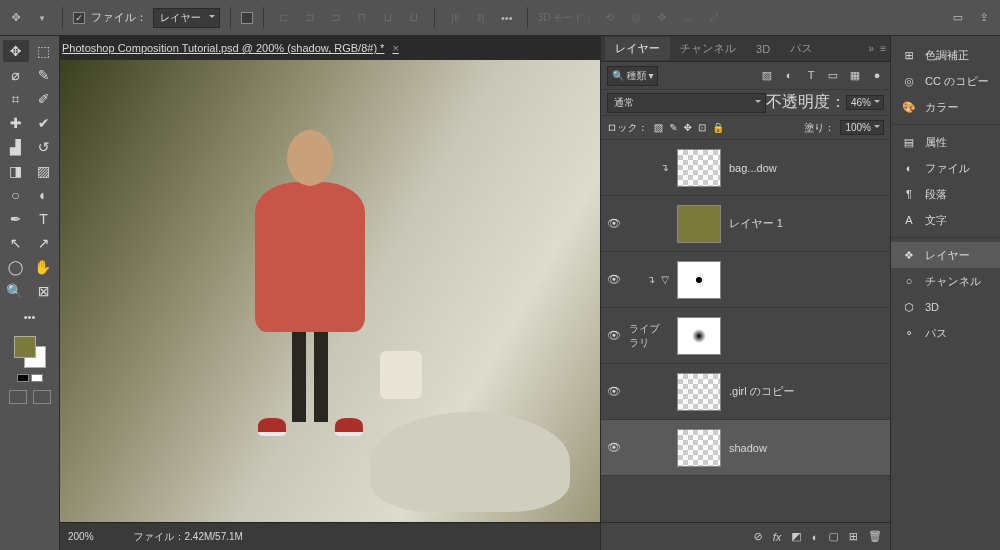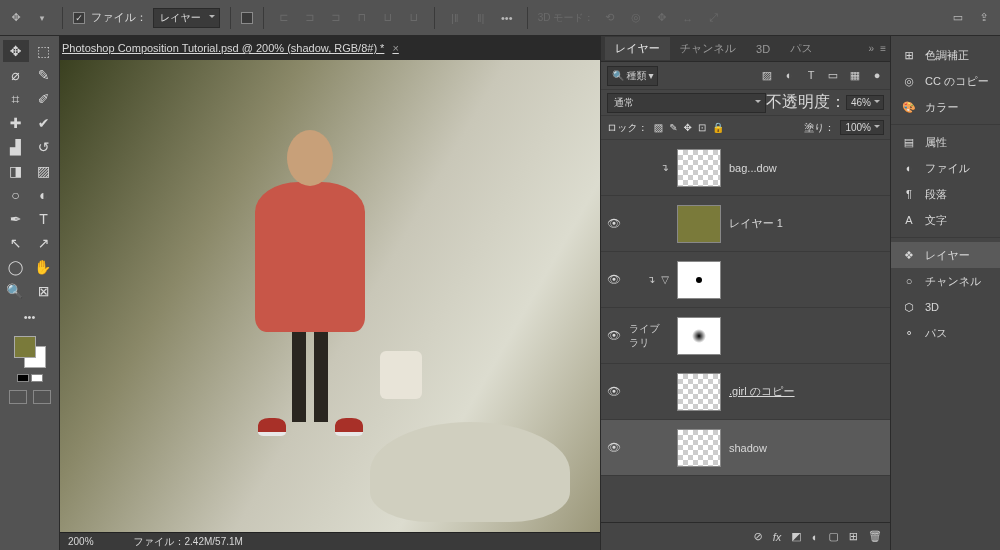--- a/index.html
+++ b/index.html
@@ -36,21 +36,21 @@
 .canvas-img { position: absolute; inset: 0; background: linear-gradient(120deg, #3a4020 0%, #8a8868 30%, #c9c7b8 55%, #dcdccf 75%, #9a9678 100%); }
 .girl { position: absolute; left: 180px; top: 70px; width: 140px; height: 340px; }
 .girl-head { width: 46px; height: 56px; background: #c8a079; border-radius: 50%; margin: 0 auto; position: relative; }
 .girl-hair { position: absolute; top: -6px; left: -10px; width: 66px; height: 76px; background: #4a3a28; border-radius: 50% 50% 40% 40%; z-index: -1; }
 .girl-coat { width: 110px; height: 150px; background: #c85648; margin: -4px auto 0; border-radius: 40% 40% 10% 10% / 20% 20% 10% 10%; }
 .girl-legs { display: flex; justify-content: center; gap: 8px; }
 .girl-leg { width: 14px; height: 90px; background: #2a2620; }
 .girl-shoe { width: 28px; height: 18px; background: #a83028; border-radius: 40% 40% 20% 20%; margin: -4px auto 0; border-bottom: 4px solid #e8e8e8; }
 .girl-bag { position: absolute; left: 140px; top: 65%; width: 42px; height: 48px; background: #e8e4d8; border-radius: 6px; }
 .paw { position: absolute; right: 30px; bottom: 10px; width: 200px; height: 100px; background: #d0cfbf; border-radius: 50% 50% 30% 30%; }
-.status-bar { height: 18px; background: #3a3a3a; display: flex; align-items: center; padding: 0 8px; font-size: 10px; border-top: 1px solid #222; gap: 40px;}
+.status-bar { height: 28px; background: #3a3a3a; display: flex; align-items: center; padding: 0 8px; font-size: 10px; border-top: 1px solid #222; gap: 40px;}
 
 .panels { width: 290px; background: #454545; border-left: 1px solid #2a2a2a; display: flex; flex-direction: column; }
 .panel-tabs { height: 26px; background: #383838; display: flex; align-items: center; padding: 0 4px; border-bottom: 1px solid #2a2a2a; }
 .ptab { padding: 4px 10px; color: #999; }
 .ptab.active { background: #454545; color: #e8e8e8; }
 .ptab-extra { margin-left: auto; display: flex; gap: 6px; align-items: center; color: #999; font-size: 10px;}
 .filter-row { height: 28px; display: flex; align-items: center; padding: 0 6px; gap: 4px; border-bottom: 1px solid #3a3a3a; }
 .search-box { background: #3a3a3a; border: 1px solid #2a2a2a; padding: 2px 4px; font-size: 10px; color: #ccc; display: flex; align-items: center; gap: 2px; }
 .filter-icons { display: flex; gap: 8px; margin-left: auto; color: #ccc; }
 .filter-icons span { width: 14px; text-align: center; }
@@ -67,21 +67,21 @@
 .layer.active { background: #5a5a5a; }
 .layer .vis { width: 14px; text-align: center; }
 .layer .indent { width: 40px; display: flex; justify-content: flex-end; gap: 6px; align-items: center; color: #ccc; font-size: 10px;}
 .layer .thumb { width: 44px; height: 38px; border: 1px solid #888; background: #fff; position: relative; }
 .thumb.checker { background: repeating-conic-gradient(#ccc 0 25%, #fff 0 50%) 0 0/10px 10px; }
 .thumb.olive { background: #7a7a3a; }
 .thumb.mask { background: #fff; display:flex; align-items:center; justify-content:center;}
 .thumb.mask::after { content:""; width:6px; height:6px; background:#000; border-radius:50%;}
 .thumb.blur::after { content:""; position:absolute; top:50%; left:50%; transform:translate(-50%,-50%); width:14px; height:14px; background: radial-gradient(#000, transparent 70%);}
 .layer .name { font-size: 11px; }
-.layer .name.link { text-decoration: underline; }
+.layer .name.link { }
 
 .layer-bottom { height: 28px; border-top: 1px solid #2a2a2a; display: flex; align-items: center; justify-content: flex-end; gap: 10px; padding: 0 8px; color: #ccc; }
 
 .right-dock { width: 110px; background: #454545; border-left: 1px solid #2a2a2a; padding: 6px 0; }
 .dock-item { height: 26px; display: flex; align-items: center; gap: 8px; padding: 0 10px; font-size: 11px; }
 .dock-item.active { background: #5a5a5a; }
 .dock-sep { height: 1px; background: #3a3a3a; margin: 4px 0; }
 .dock-icon { width: 16px; text-align: center; }
 </style>
 </head>

